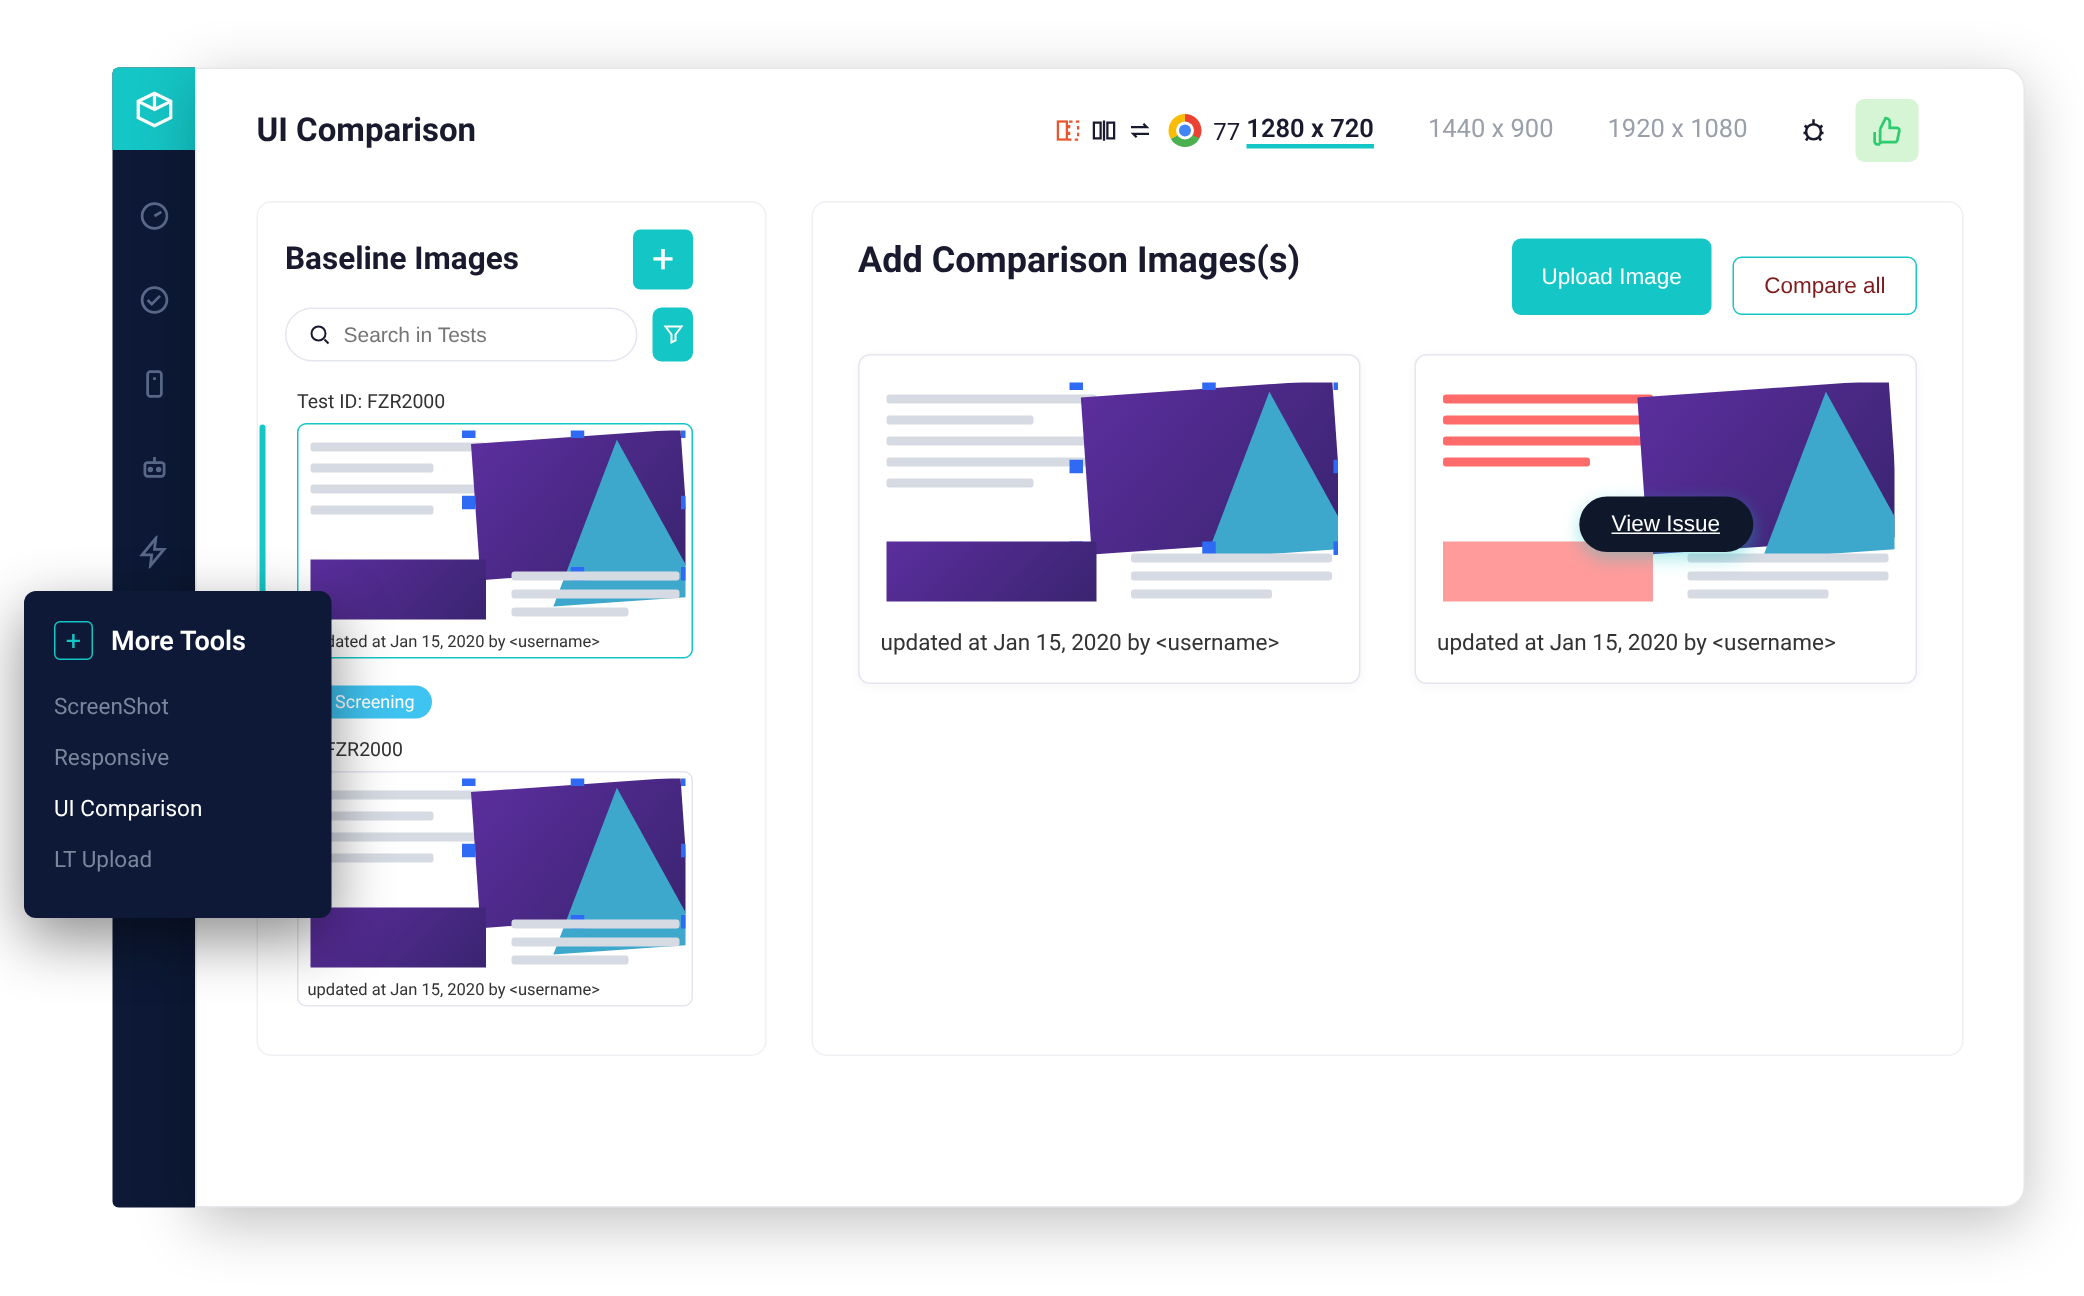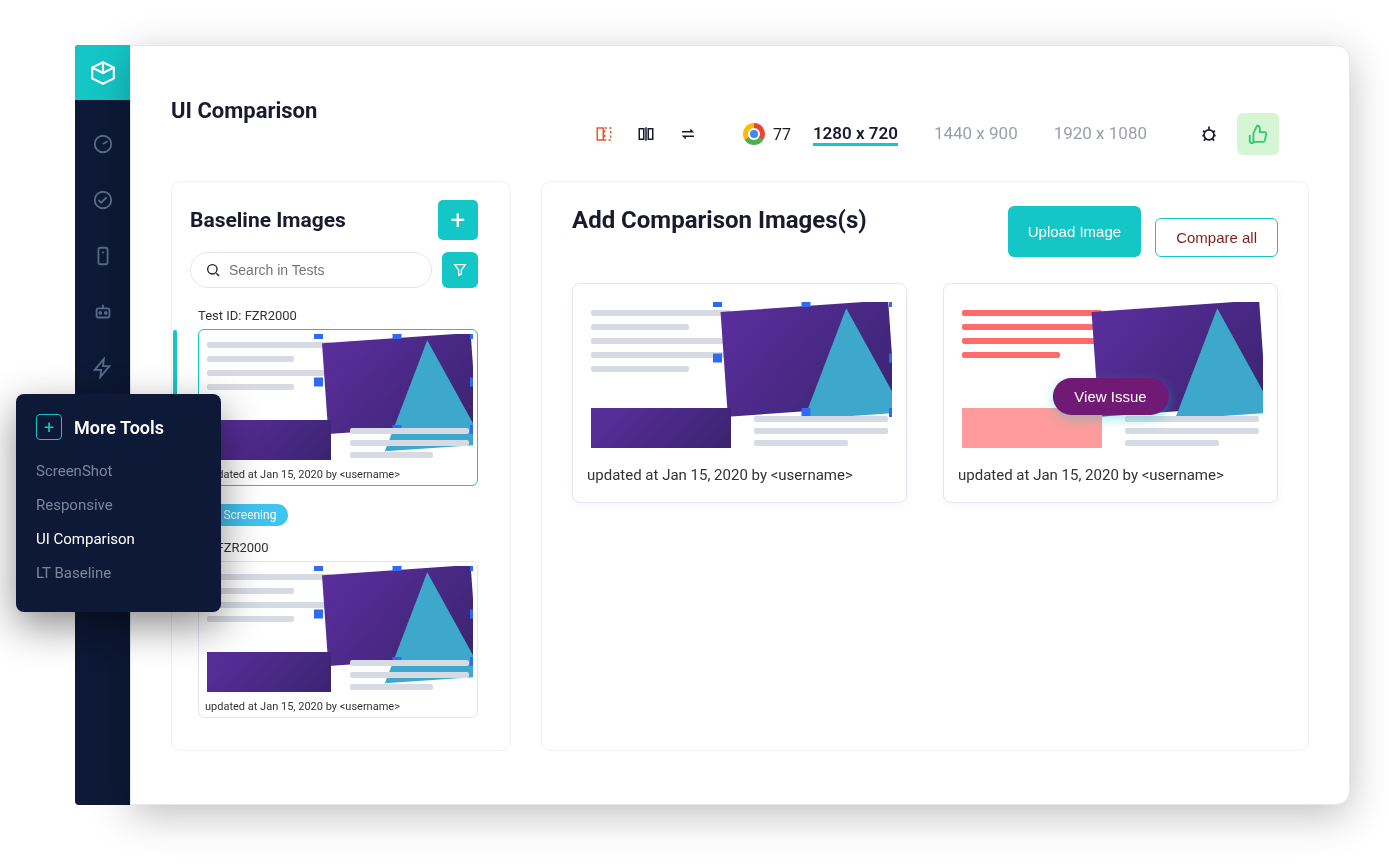--- a/index.html
+++ b/index.html
@@ -17,33 +17,33 @@
     border-top-left-radius:4px;
   }
   .sidebar-icon { width: 24px; height: 24px; color: #5b6a8a; display:flex; align-items:center; justify-content:center; }
   .main-card {
     position:absolute; left:130px; top:45px; width:1220px; height:760px;
     background:#fff; border:1px solid #e5e7eb; border-radius:0 14px 14px 0;
     box-shadow: 0 10px 40px rgba(0,0,0,0.25);
   }
   .topbar { display:flex; align-items:center; padding: 20px 40px 0 40px; gap: 30px; }
   .page-title { font-size: 22px; font-weight:700; color:#1a1a2e; }
-  .center-controls { display:flex; align-items:center; gap:22px; margin-left:auto; margin-right:30px;margin-top:47px; }
+  .center-controls { display:flex; align-items:center; gap:4px; margin-left:auto; margin-right:30px; }
   .tool-icon { width:20px; height:20px; color:#1a1a2e; display:flex; align-items:center; justify-content:center; cursor:pointer; }
   .browser-group{display:flex;align-items:center;gap:8px;font-size:16px;color:#1a1a2e;}
   .chrome-dot{width:22px;height:22px;border-radius:50%;background:conic-gradient(#ea4335 0 33%, #4caf50 33% 66%, #fbbc05 66% 100%);position:relative;}
   .chrome-dot::after{content:"";position:absolute;inset:5px;border-radius:50%;background:#fff;}
   .chrome-dot::before{content:"";position:absolute;inset:7px;border-radius:50%;background:#4285f4;z-index:1;}
   .resolutions{display:flex;gap:36px;font-size:17px;}
   .res-item{color:#9aa0aa;cursor:pointer;padding-bottom:0;border-bottom:3px solid transparent;}
   .res-active{color:#1a1a2e;font-weight:600;border-bottom-color:#15c6c6;}
   .right-controls{display:flex;align-items:center;gap:18px;margin-left:30px;}
   .thumbs-up{width:42px;height:42px;background:#d5f5d5;border-radius:6px;display:flex;align-items:center;justify-content:center;color:#2ecc71;}
   .content{display:flex;gap:30px;padding:26px 40px;}
-  .baseline-panel{width:340px;background:#fff;border:1px solid #eef0f4;border-radius:10px;padding:18px 18px 24px 0;}
+  .baseline-panel{width:340px;background:#fff;border:1px solid #eef0f4;border-radius:10px;padding:18px 34px 24px 0;}
   .baseline-header{display:flex;align-items:center;justify-content:space-between;padding:0 14px 12px 18px;}
   .baseline-title{font-size:21px;font-weight:700;}
   .add-btn{width:40px;height:40px;background:#15c6c6;border-radius:5px;display:flex;align-items:center;justify-content:center;color:#fff;font-size:26px;cursor:pointer;}
   .search-row{display:flex;gap:10px;padding:0 14px 0 18px;}
   .search-box{flex:1;display:flex;align-items:center;gap:8px;border:1px solid #e3e6ee;border-radius:20px;padding:6px 14px;color:#9aa0aa;}
   .search-box input{border:none;outline:none;font-size:14px;color:#9aa0aa;flex:1;background:transparent;}
   .filter-btn{width:36px;height:36px;background:#15c6c6;border-radius:6px;display:flex;align-items:center;justify-content:center;color:#fff;cursor:pointer;}
   .test-group{margin-top:16px;}
   .test-id{font-size:13px;color:#333;padding:4px 0 6px 26px;}
   .test-item{margin:0 14px 8px 26px;}
@@ -55,21 +55,21 @@
   .comparison-panel{flex:1;border:1px solid #eef0f4;border-radius:10px;padding:24px 30px;}
   .comp-header{display:flex;align-items:flex-start;justify-content:space-between;margin-bottom:26px;}
   .comp-title{font-size:24px;font-weight:700;}
   .comp-actions{display:flex;gap:14px;}
   .btn{padding:10px 20px;border-radius:6px;font-size:15px;cursor:pointer;border:none;}
   .btn-primary{background:#15c6c6;color:#fff;}
   .btn-outline{background:#fff;color:#7f1d1d;border:1.5px solid #15c6c6;margin-top:12px;}
   .cards-row{display:flex;gap:36px;}
   .comp-card{width:335px;border:1px solid #e3e6ee;border-radius:8px;padding:18px 14px 18px;position:relative;box-shadow:0 2px 8px rgba(0,0,0,0.04);}
   .comp-meta{font-size:15px;color:#333;margin-top:14px;}
-  .view-issue{position:absolute;top:94px;left:50%;transform:translateX(-50%);background:#701a75;color:#fff;border:none;border-radius:22px;padding:10px 22px;font-size:15px;cursor:pointer;box-shadow:0 4px 12px rgba(21,198,198,0.4);z-index:5;}
+  .view-issue{position:absolute;top:94px;left:50%;transform:translateX(-50%);background:#0f172a;color:#fff;border:none;border-radius:22px;padding:10px 22px;font-size:15px;cursor:pointer;box-shadow:0 4px 12px rgba(21,198,198,0.4);z-index:5;text-decoration:underline;}
   
   .mock{height:150px;background:#fff;position:relative;overflow:hidden;}
   .mock.small{height:130px;}
   .mock-lines{position:absolute;left:4px;top:8px;width:46%;display:flex;flex-direction:column;gap:8px;}
   .mock-line{height:6px;background:#d6dae2;border-radius:2px;}
   .mock-line.short{width:70%;}
   .mock-line.red{background:#ff6b6b;}
   .mock-shape{position:absolute;right:0;top:4px;width:55%;height:70%;background:linear-gradient(135deg,#5b2e9d,#3a2470);transform:rotate(-4deg);}
   .mock-tri{position:absolute;right:-8px;top:6px;width:0;height:0;border-left:50px solid transparent;border-right:50px solid transparent;border-bottom:108px solid #3ea8cc;transform:rotate(-4deg);}
   .mock-bottom{position:absolute;left:4px;bottom:4px;width:46%;height:40px;background:linear-gradient(135deg,#5b2e9d,#3a2470);}
@@ -339,16 +339,16 @@
 </div>
 
 <div class="popup">
   <div class="popup-header">
     <div class="popup-plus">+</div>
     <div class="popup-title">More Tools</div>
   </div>
   <div class="popup-item">ScreenShot</div>
   <div class="popup-item">Responsive</div>
   <div class="popup-item active">UI Comparison</div>
-  <div class="popup-item">LT Baseline</div>
+  <div class="popup-item">LT Upload</div>
 </div>
 
 </div>
 
 </body></html>

